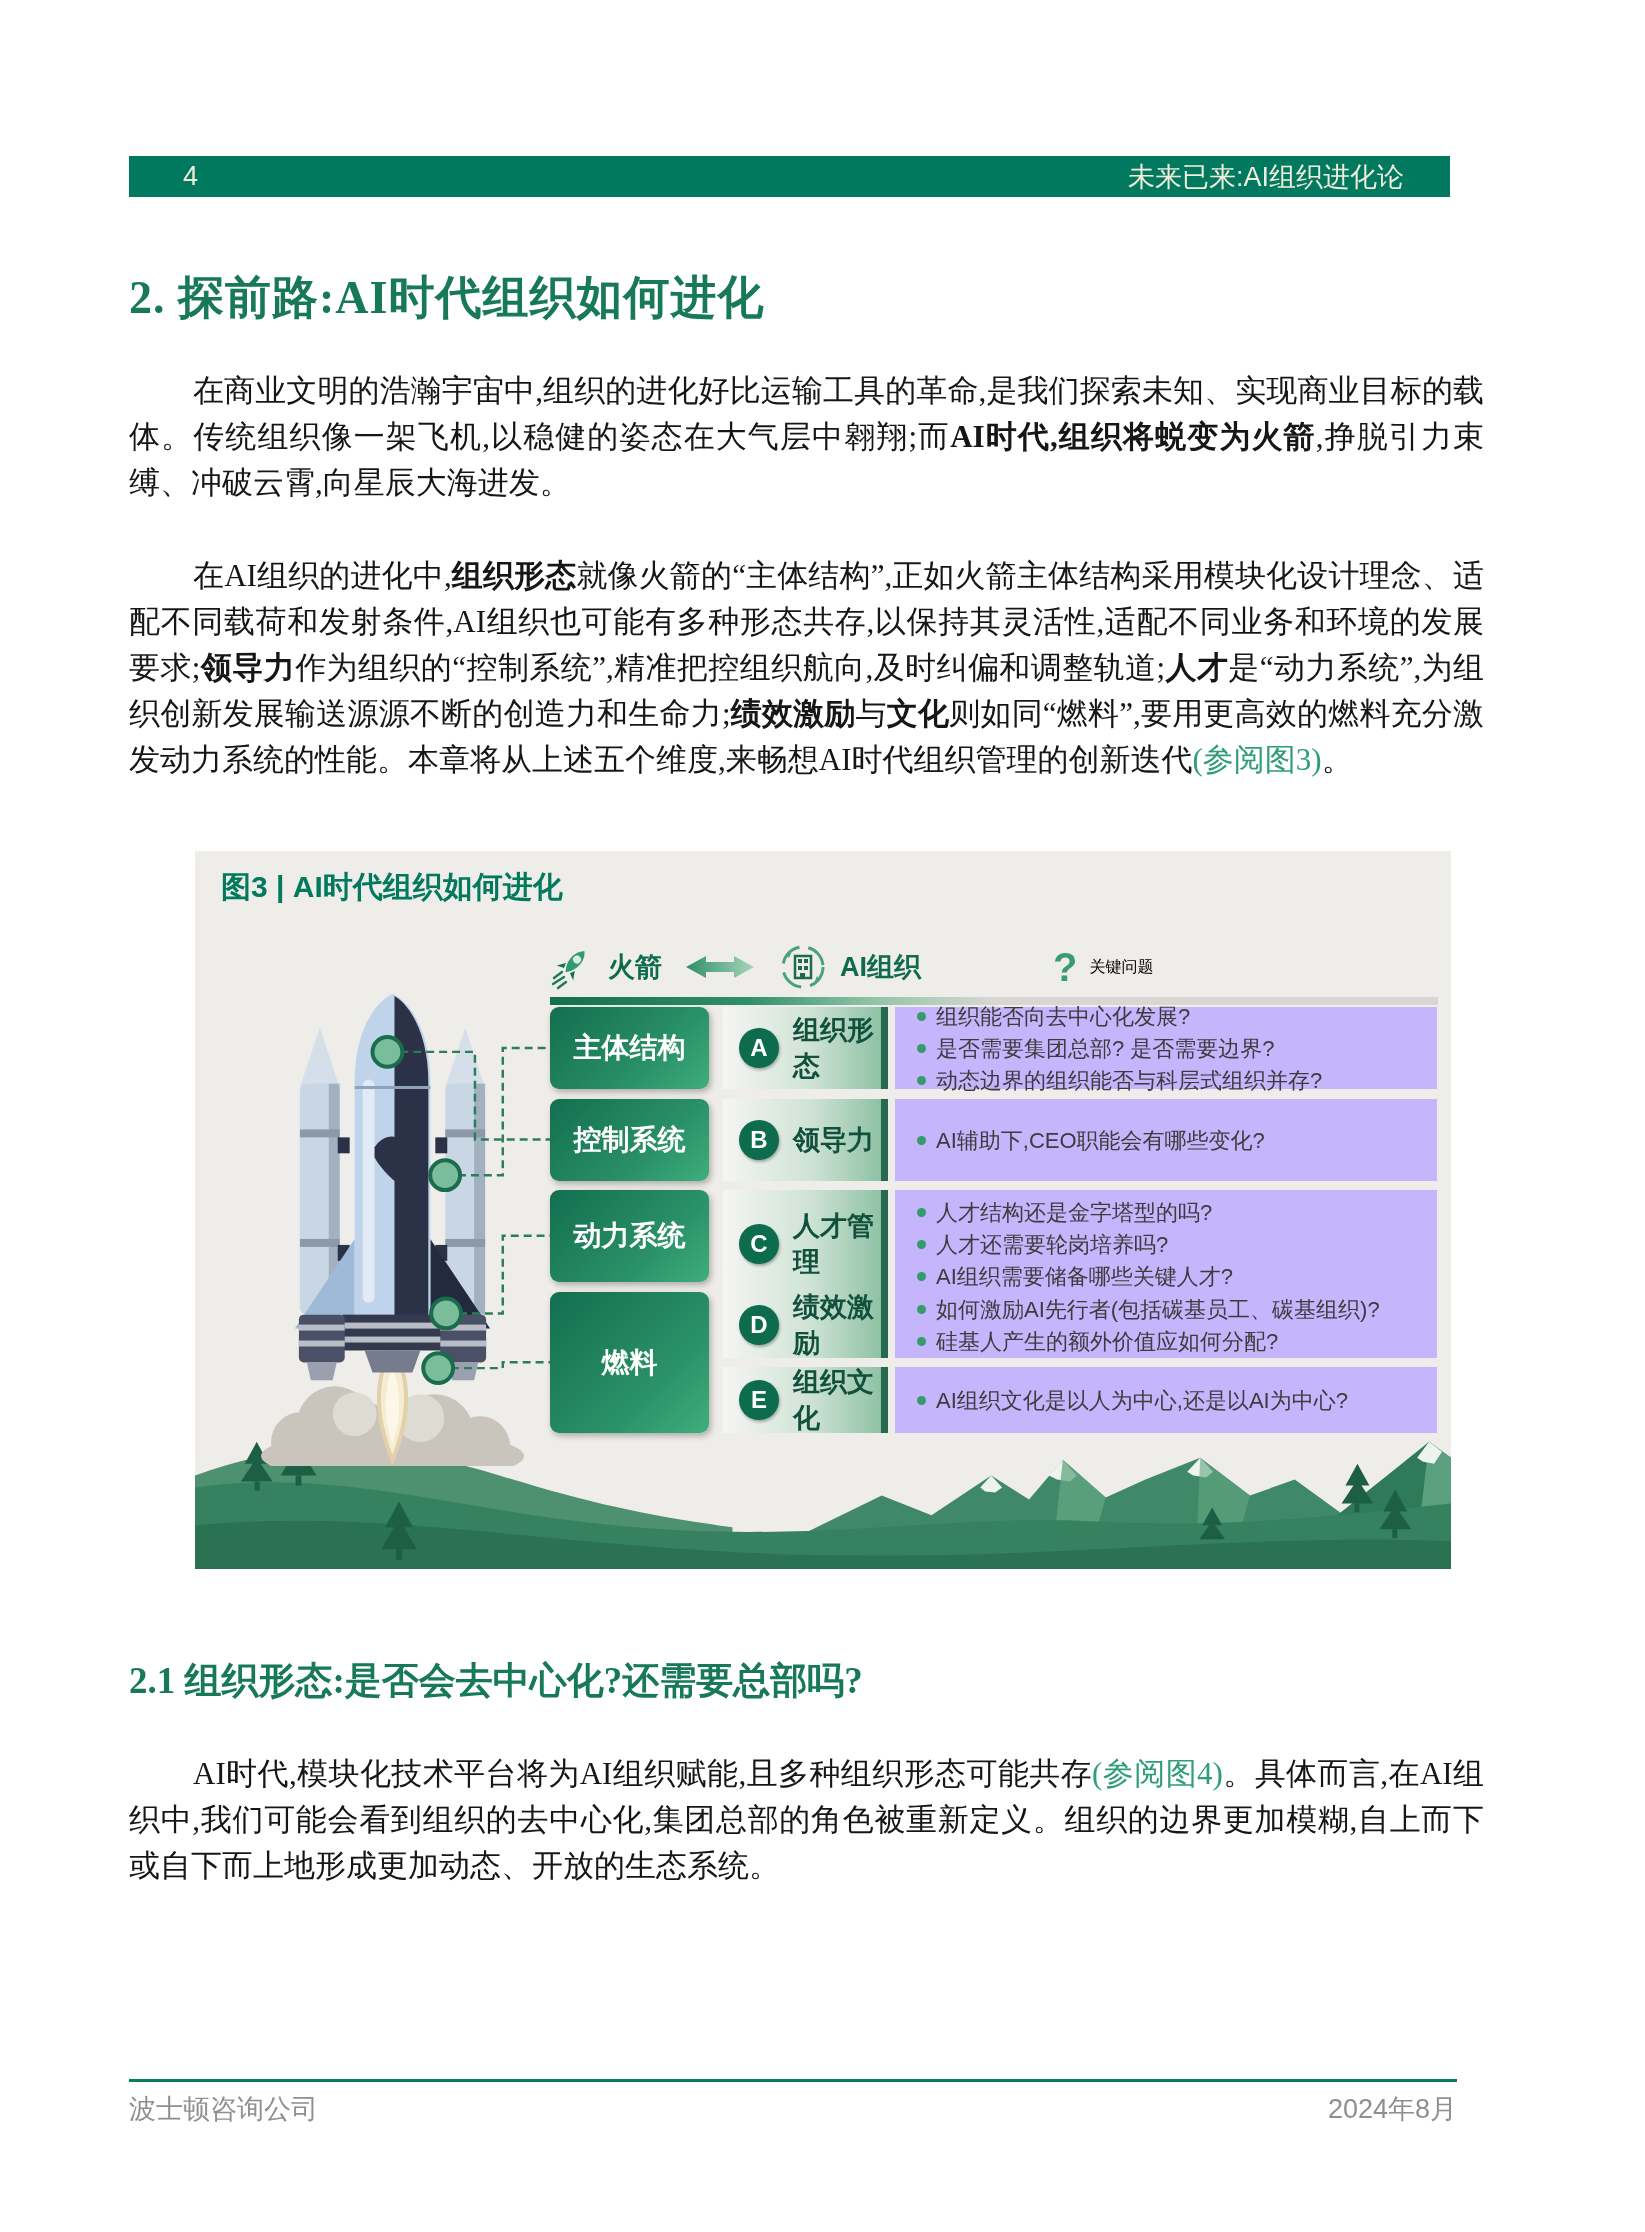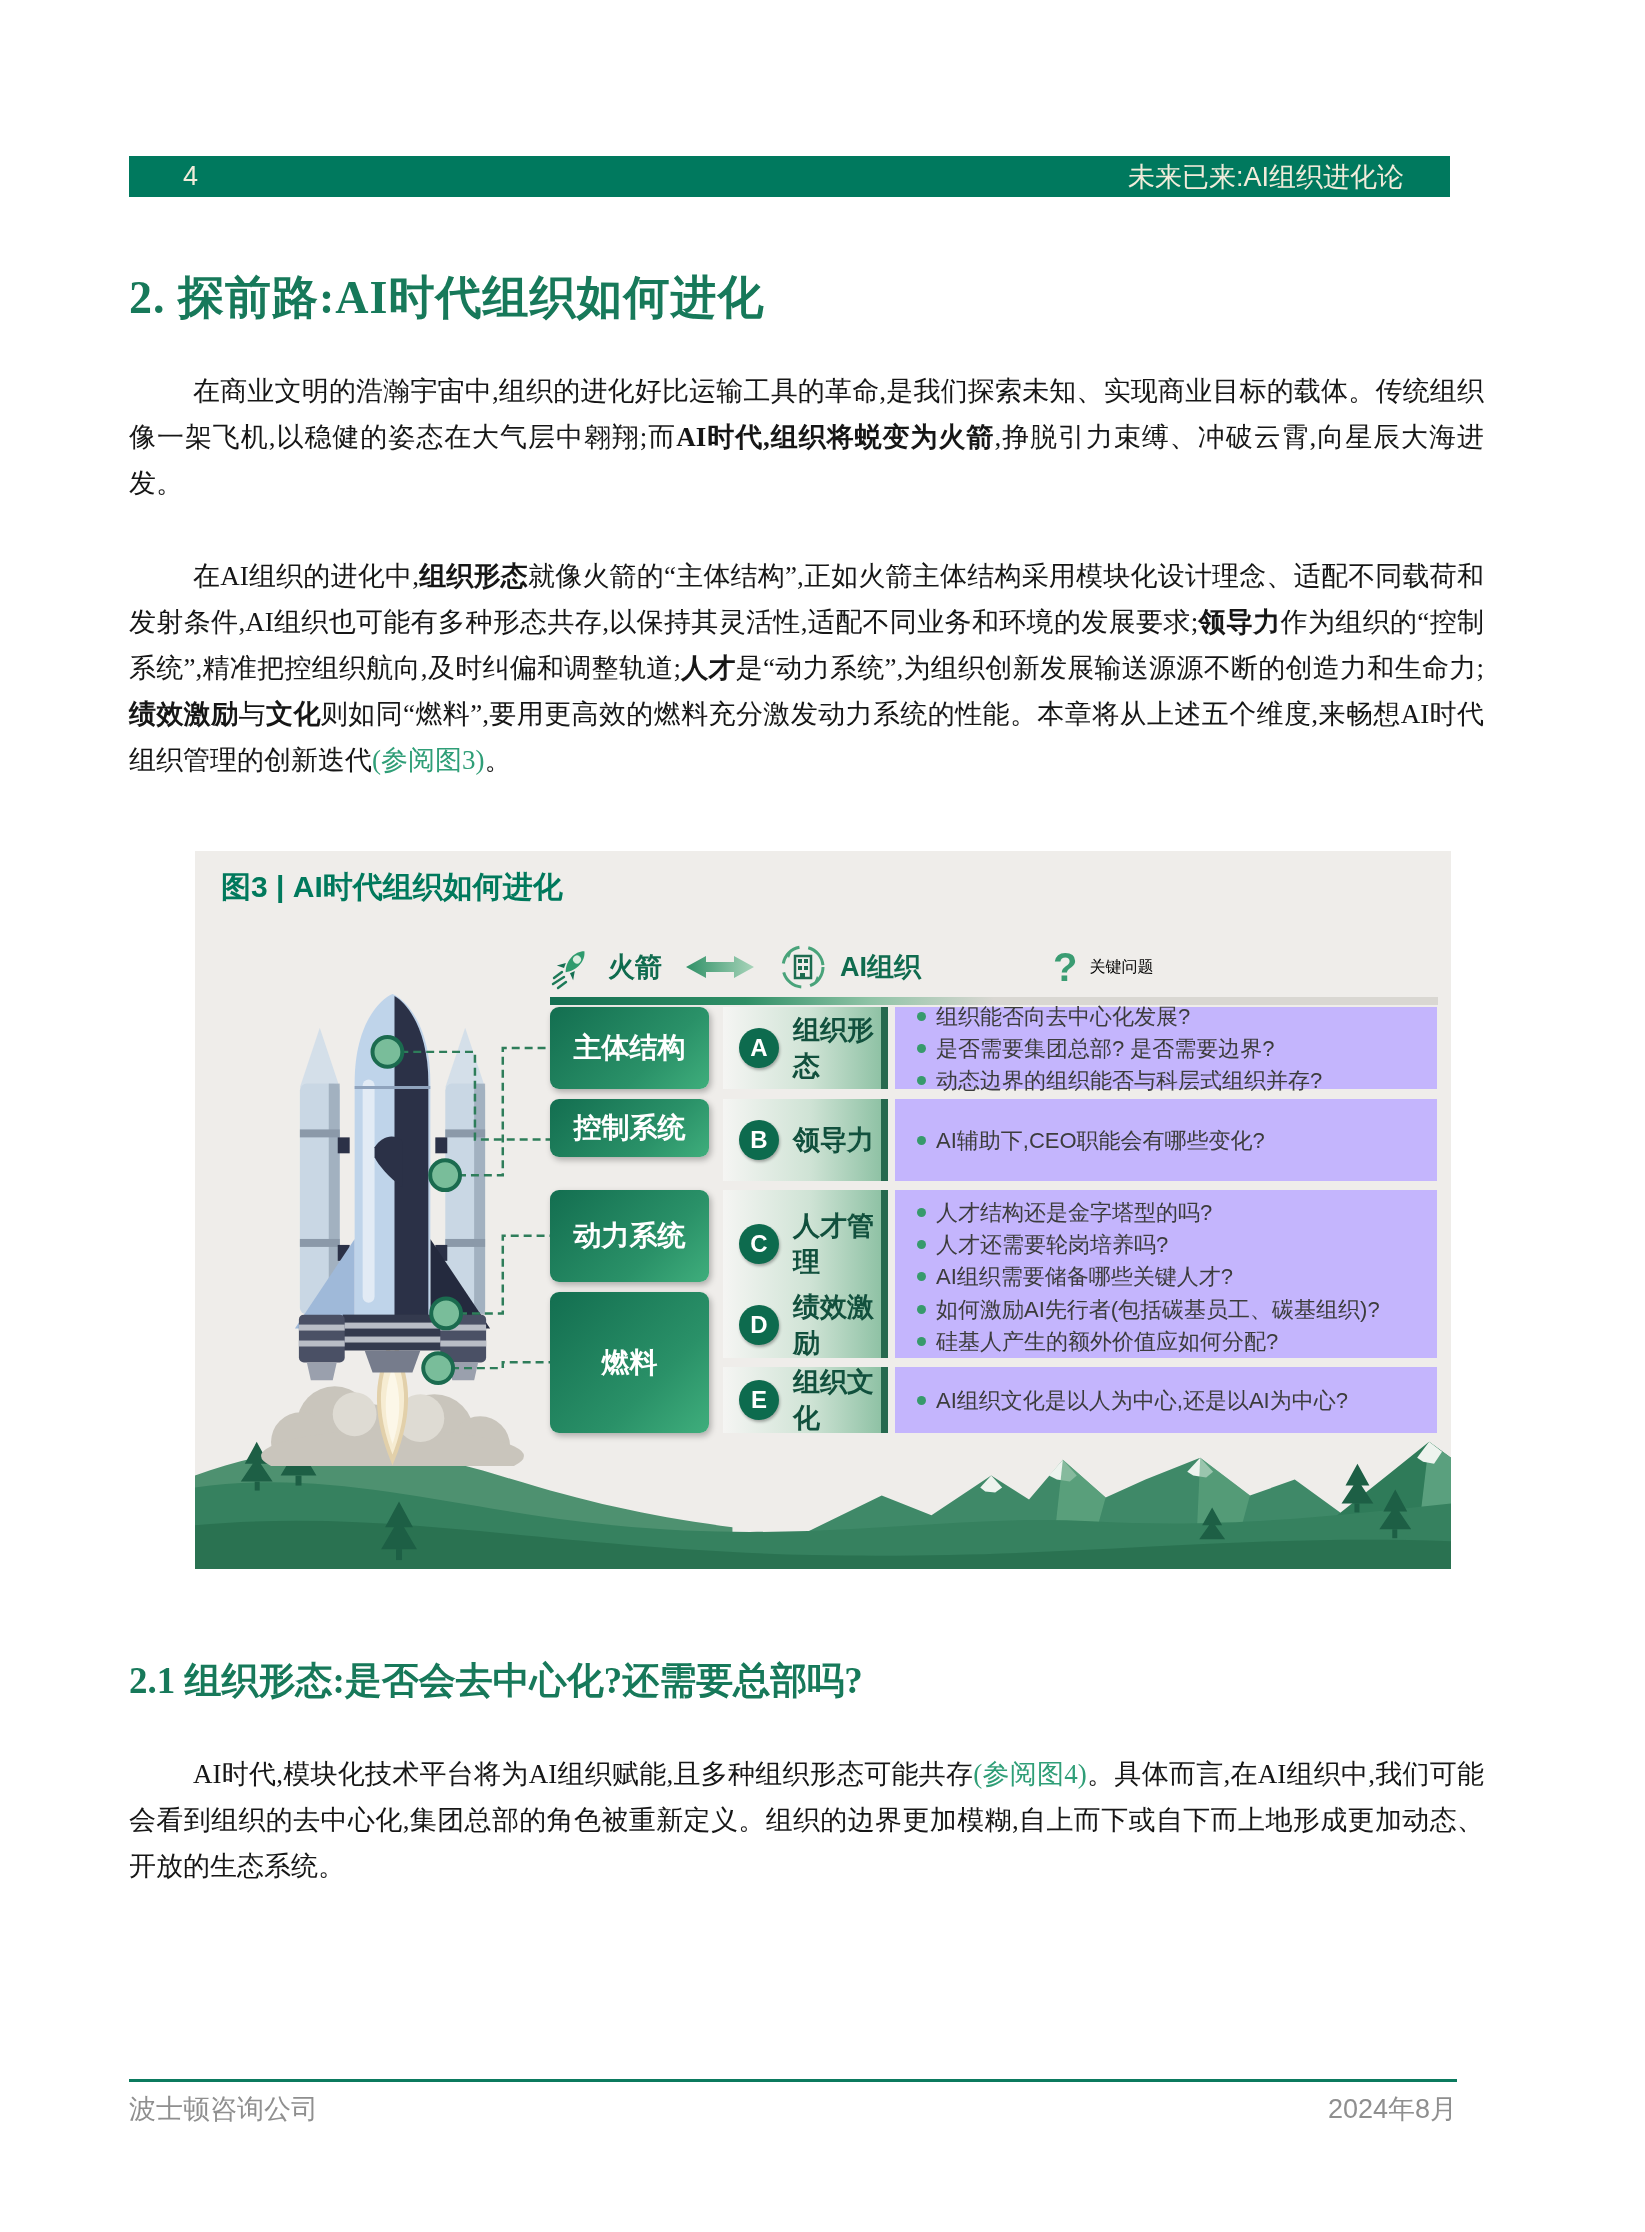--- a/index.html
+++ b/index.html
@@ -17,21 +17,21 @@
   }
   
   .doc-heading {
     position:absolute; left:129px; top:267px; width:1355px;
     font-family:"Liberation Serif","DejaVu Serif",serif;
     font-size:46px; font-weight:bold; color:#17795a; letter-spacing:1px;
   }
   .para {
     position:absolute; left:129px; width:1355px;
     font-family:"Liberation Serif","DejaVu Serif",serif;
-    font-size:27px; line-height:46px; color:#161616;
+    font-size:31px; line-height:46px; color:#161616;
     text-align:justify; text-indent:64px;
   }
   .para b { font-weight:bold; }
   .ref-green { color:#2f9e77; cursor:pointer; }
   .p1 { top:368px; }
   .p2 { top:553px; }
   .p3 { top:1751px; }
   .sub-heading {
     position:absolute; left:129px; top:1656px; width:1355px;
     font-family:"Liberation Serif","DejaVu Serif",serif;
@@ -63,21 +63,21 @@
   }
   
   .lbox {
     position:absolute; left:355px; width:159px; z-index:5;
     border-radius:9px; background:linear-gradient(135deg,#136e50 0%,#2a9168 65%,#3fae7c 100%);
     box-shadow:2px 3px 6px rgba(0,0,0,0.28);
     color:#ffffff; font-size:28px; font-weight:bold;
     display:flex; align-items:center; justify-content:center;
   }
   .lbox-a { top:156px; height:82px; }
-  .lbox-b { top:248px; height:58px; }
+  .lbox-b { top:248px; height:82px; }
   .lbox-c { top:339px; height:92px; }
   .lbox-f { top:441px; height:141px; }
   
   .mbox {
     position:absolute; left:528px; width:165px; z-index:5;
     background:linear-gradient(90deg,#f5f5f3 0%,#cfe3d5 55%,#8fc2a5 100%);
     border-right:7px solid #26694f;
     display:flex; align-items:center; gap:14px; padding-left:16px;
   }
   .mbox .letter {

